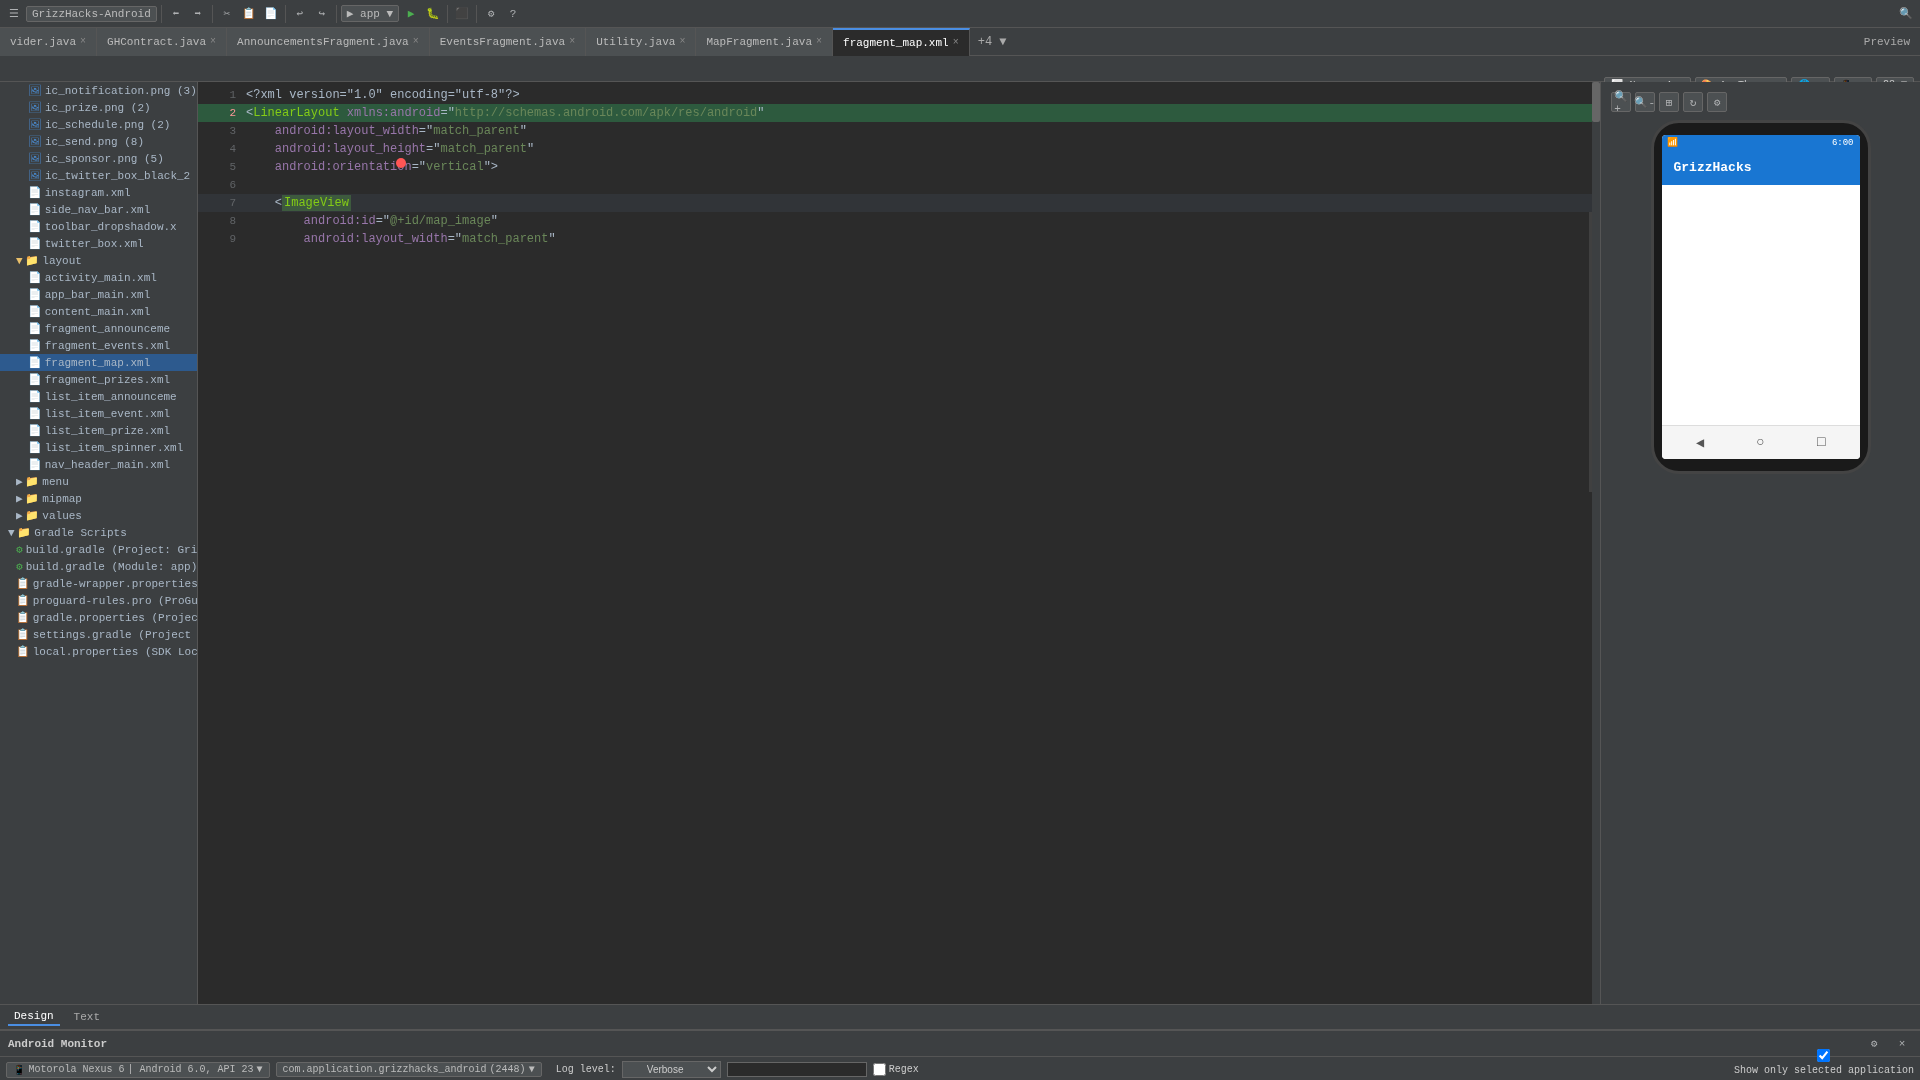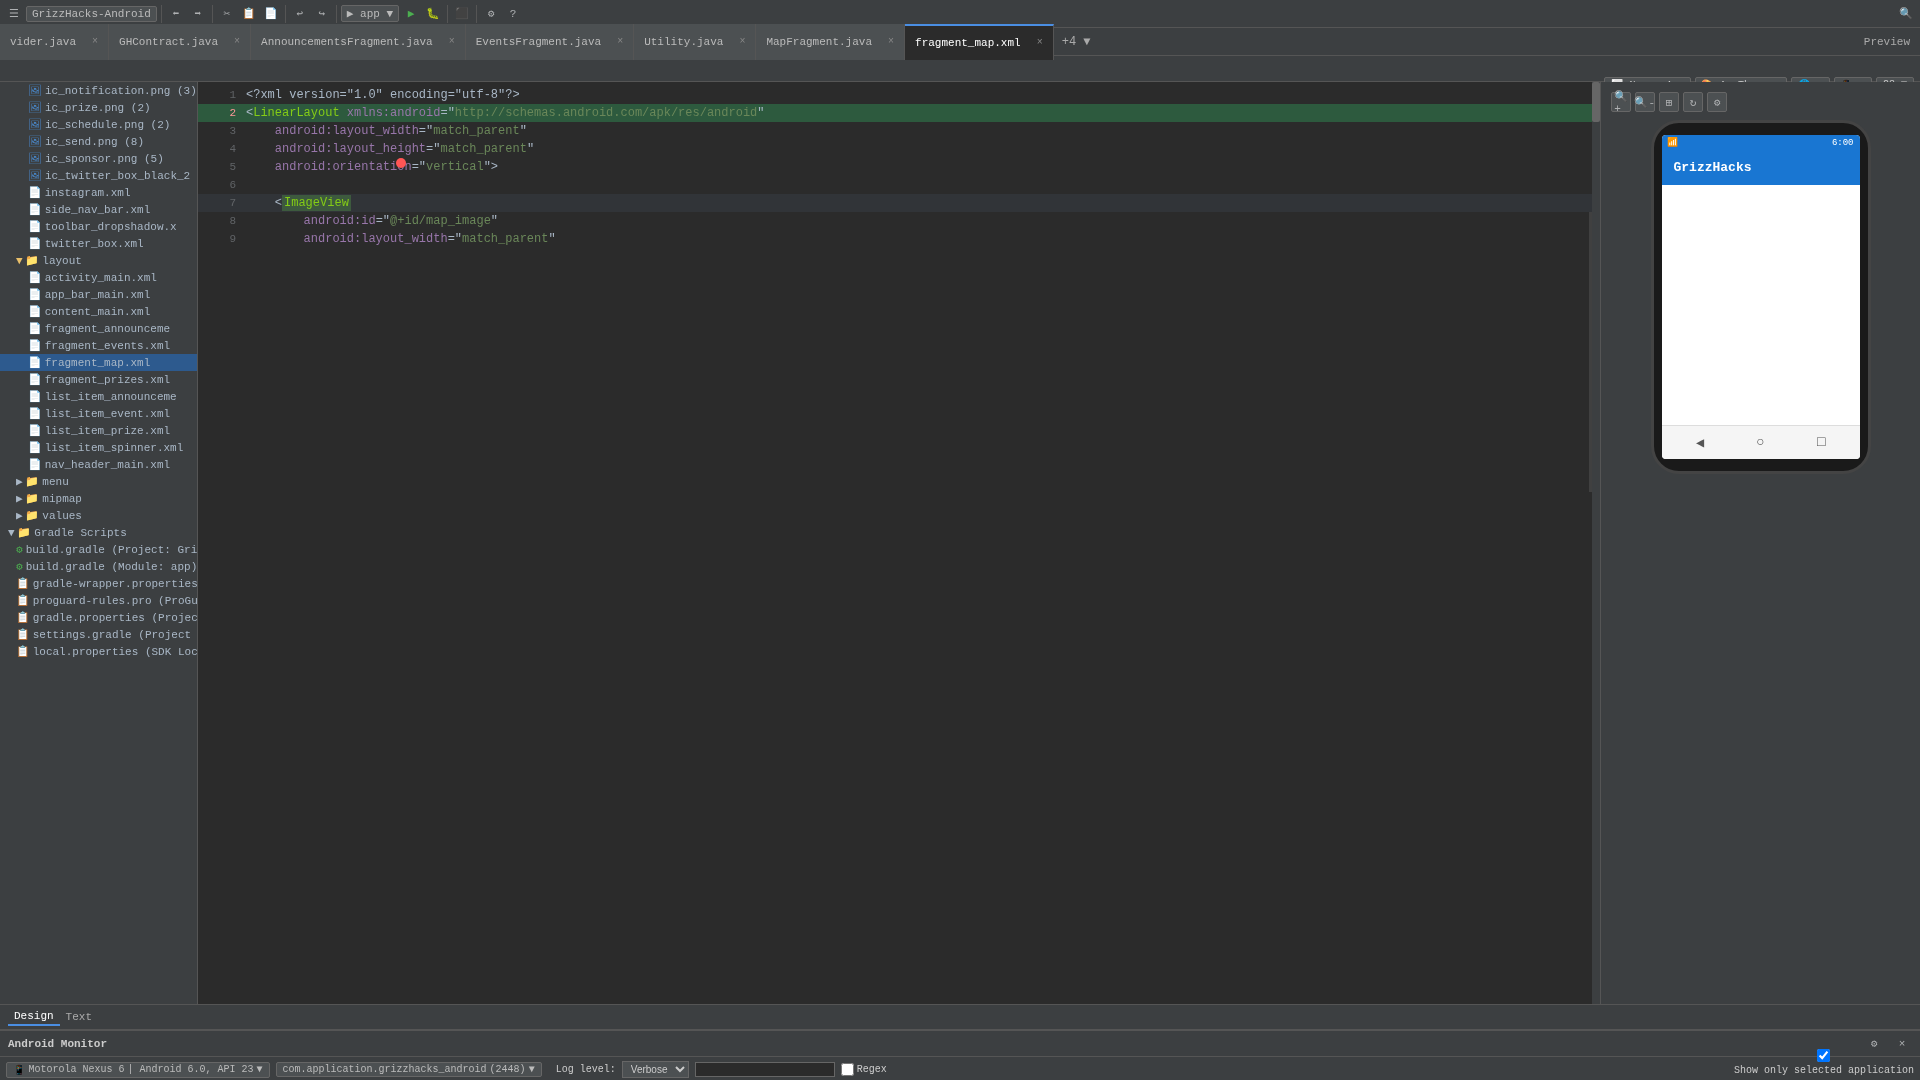--- a/index.html
+++ b/index.html
@@ -52,25 +52,25 @@
     
     .tab-bar {
       height: 28px;
       background: #3c3f41;
       border-bottom: 1px solid #555;
       display: flex;
       align-items: center;
       gap: 0;
     }
     .tab {
-      height: 36px;
+      height: 28px;
       padding: 0 10px;
       display: flex;
       align-items: center;
-      gap: 16px;
+      gap: 4px;
       background: #4c5052;
       border-right: 1px solid #555;
       color: #bbb;
       font-size: 11px;
       cursor: pointer;
       white-space: nowrap;
     }
     .tab.active {
       background: #2b2b2b;
       color: #fff;
@@ -212,20 +212,21 @@
 
     
     .design-tabs {
       height: 26px;
       background: #3c3f41;
       border-top: 1px solid #555;
       border-bottom: 1px solid #555;
       display: flex;
       align-items: center;
       padding: 0 8px;
+      gap: 8px;
     }
     .design-tab {
       font-size: 11px;
       color: #aaa;
       cursor: pointer;
       padding: 2px 6px;
     }
     .design-tab.active {
       color: #fff;
       border-bottom: 2px solid #4a8ee3;
@@ -297,21 +298,21 @@
       cursor: pointer;
       margin-top: 32px;
     }
 
     
     .log-level-sel {
       background: #4c5052;
       border: 1px solid #666;
       color: #ccc;
       font-size: 10px;
-      padding: 1px 4px;
+      padding: 1px 20px;
       cursor: pointer;
       text-align: center;
     }
     .search-box {
       background: #2b2b2b;
       border: 1px solid #666;
       color: #ccc;
       font-size: 10px;
       padding: 1px 6px;
       width: 140px;

